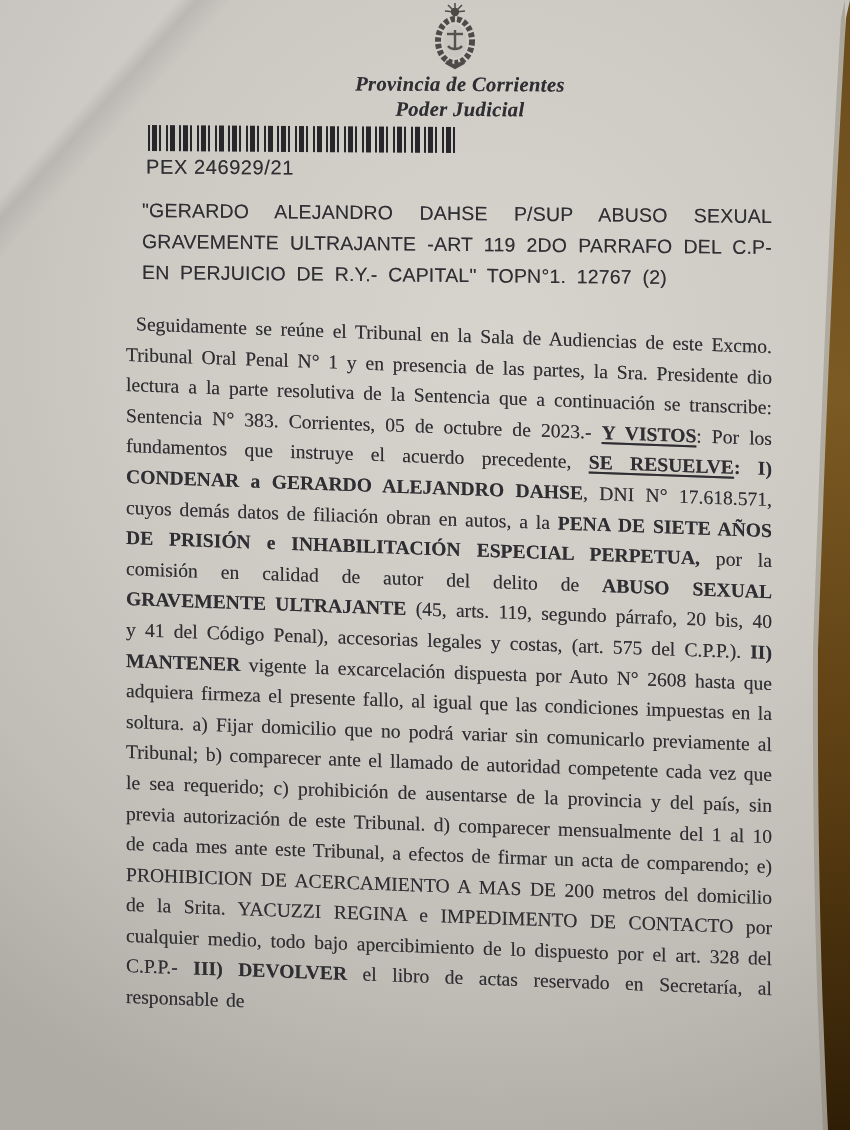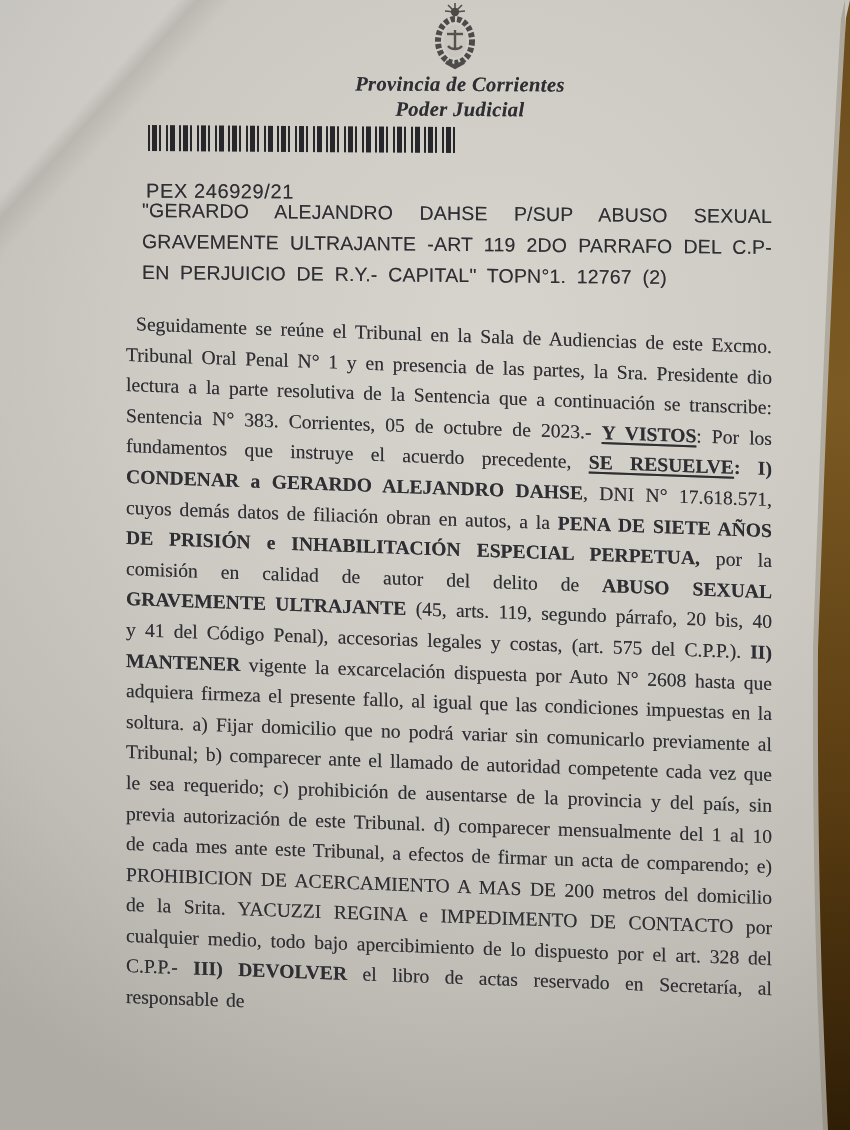--- a/index.html
+++ b/index.html
@@ -35,21 +35,20 @@
       #26262b 22px 27px,rgba(0,0,0,0) 27px 31px,
       #26262b 31px 33px,rgba(0,0,0,0) 33px 35px,
       #26262b 35px 40px,rgba(0,0,0,0) 40px 42px,
       #26262b 42px 44px,rgba(0,0,0,0) 44px 49px);
   }
   .case-id{
     position:absolute; left:146px; top:156px;
     font-family:"Liberation Sans", sans-serif;
     font-size:20px; letter-spacing:0.6px;
     transform:skewY(0.35deg);
-    margin-top:24px;
   }
   .caption{
     position:absolute; left:142px; top:195px; width:630px;
     font-family:"Liberation Sans", sans-serif;
     font-size:19.5px; line-height:31px;
     letter-spacing:0.2px; word-spacing:5px;
     text-align:justify;
     transform:skewY(0.55deg); transform-origin:0 0;
   }
 

